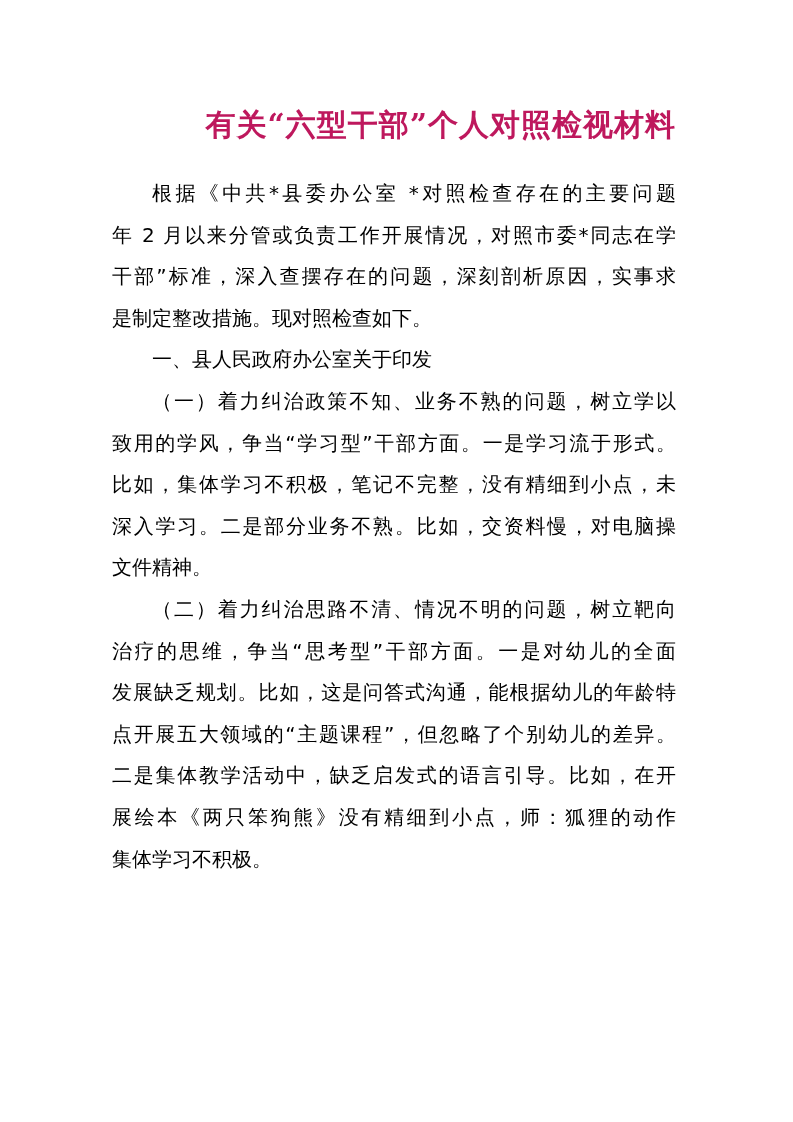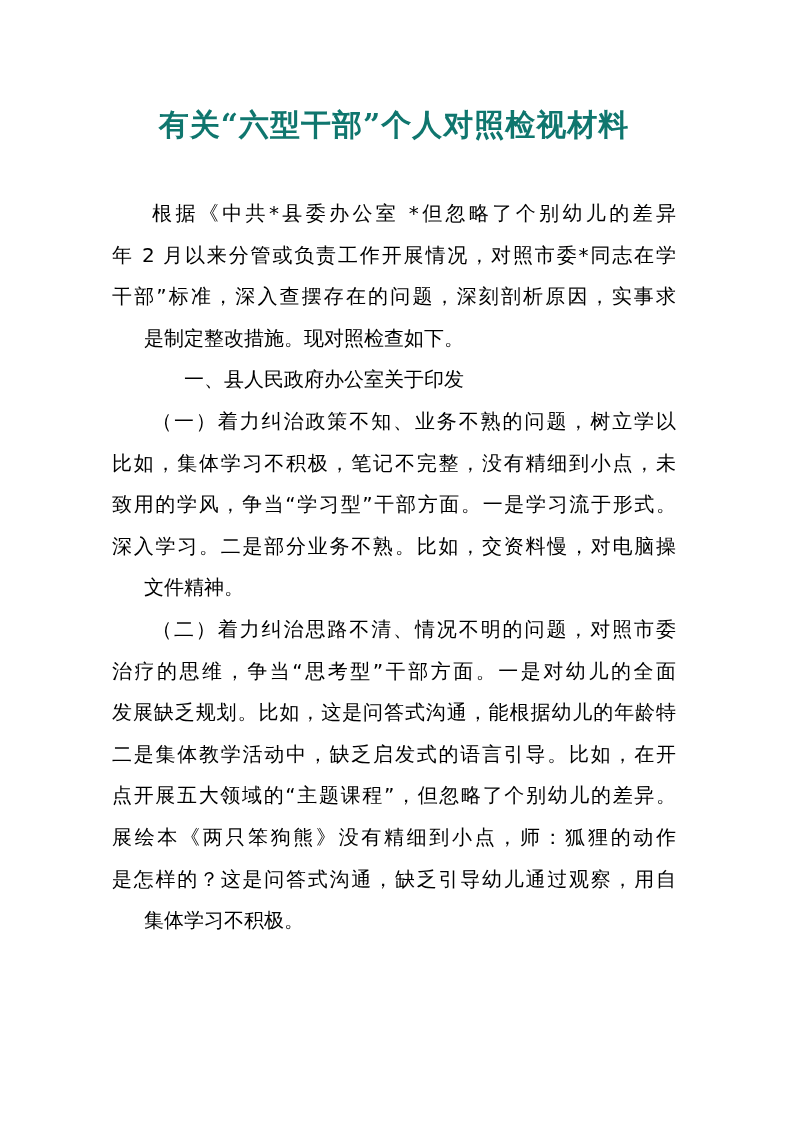--- a/index.html
+++ b/index.html
@@ -12,79 +12,77 @@
     position: relative;
     width: 793px;
     height: 1122px;
     background: #ffffff;
     box-sizing: border-box;
     padding: 103px 117px 0 112px;
     overflow: hidden;
     color: #000000;
   }
   .doc-title {
-    margin: 0 0 46px 0;
+    margin: 0 0 26px 0;
     font-family: "DejaVu Serif", serif;
     font-weight: 700;
     font-size: 30px;
     line-height: 44px;
-    text-align: center;
+    text-align: right;
     letter-spacing: 1px;
-    color: #0f766e;
+    color: #be185d;
     white-space: nowrap;
   }
   .doc-body {
     font-family: "DejaVu Sans", serif; 
     font-size: 20px;
     color: #000000;
   }
   .paragraph {
     margin: 0;
     padding: 0;
   }
   .line {
     line-height: 41.6px;
     text-align: justify;
     text-align-last: justify;
     text-justify: inter-character;
   }
   .line.last {
     text-align-last: left;
-    margin-left: 32px;
   }
   .line.indent {
     text-indent: 2em;
   }
 </style>
 </head>
 <body>
 
 <div class="page">
   <h1 class="doc-title">有关“六型干部”个人对照检视材料</h1>
   <div class="doc-body">
       <div class="paragraph">
-        <div class="line indent">根据《中共*县委办公室 *但忽略了个别幼儿的差异</div>
+        <div class="line indent">根据《中共*县委办公室 *对照检查存在的主要问题</div>
         <div class="line">年 2 月以来分管或负责工作开展情况，对照市委*同志在学</div>
         <div class="line">干部”标准，深入查摆存在的问题，深刻剖析原因，实事求</div>
         <div class="line last">是制定整改措施。现对照检查如下。</div>
       </div>
       <div class="paragraph heading">
         <div class="line indent last">一、县人民政府办公室关于印发</div>
       </div>
       <div class="paragraph">
         <div class="line indent">（一）着力纠治政策不知、业务不熟的问题，树立学以</div>
+        <div class="line">致用的学风，争当“学习型”干部方面。一是学习流于形式。</div>
         <div class="line">比如，集体学习不积极，笔记不完整，没有精细到小点，未</div>
-        <div class="line">致用的学风，争当“学习型”干部方面。一是学习流于形式。</div>
         <div class="line">深入学习。二是部分业务不熟。比如，交资料慢，对电脑操</div>
         <div class="line last">文件精神。</div>
       </div>
       <div class="paragraph">
-        <div class="line indent">（二）着力纠治思路不清、情况不明的问题，对照市委</div>
+        <div class="line indent">（二）着力纠治思路不清、情况不明的问题，树立靶向</div>
         <div class="line">治疗的思维，争当“思考型”干部方面。一是对幼儿的全面</div>
         <div class="line">发展缺乏规划。比如，这是问答式沟通，能根据幼儿的年龄特</div>
+        <div class="line">点开展五大领域的“主题课程”，但忽略了个别幼儿的差异。</div>
         <div class="line">二是集体教学活动中，缺乏启发式的语言引导。比如，在开</div>
-        <div class="line">点开展五大领域的“主题课程”，但忽略了个别幼儿的差异。</div>
         <div class="line">展绘本《两只笨狗熊》没有精细到小点，师：狐狸的动作</div>
-        <div class="line">是怎样的？这是问答式沟通，缺乏引导幼儿通过观察，用自</div>
         <div class="line last">集体学习不积极。</div>
       </div>
     </div>
 </div>
 
 </body></html>

